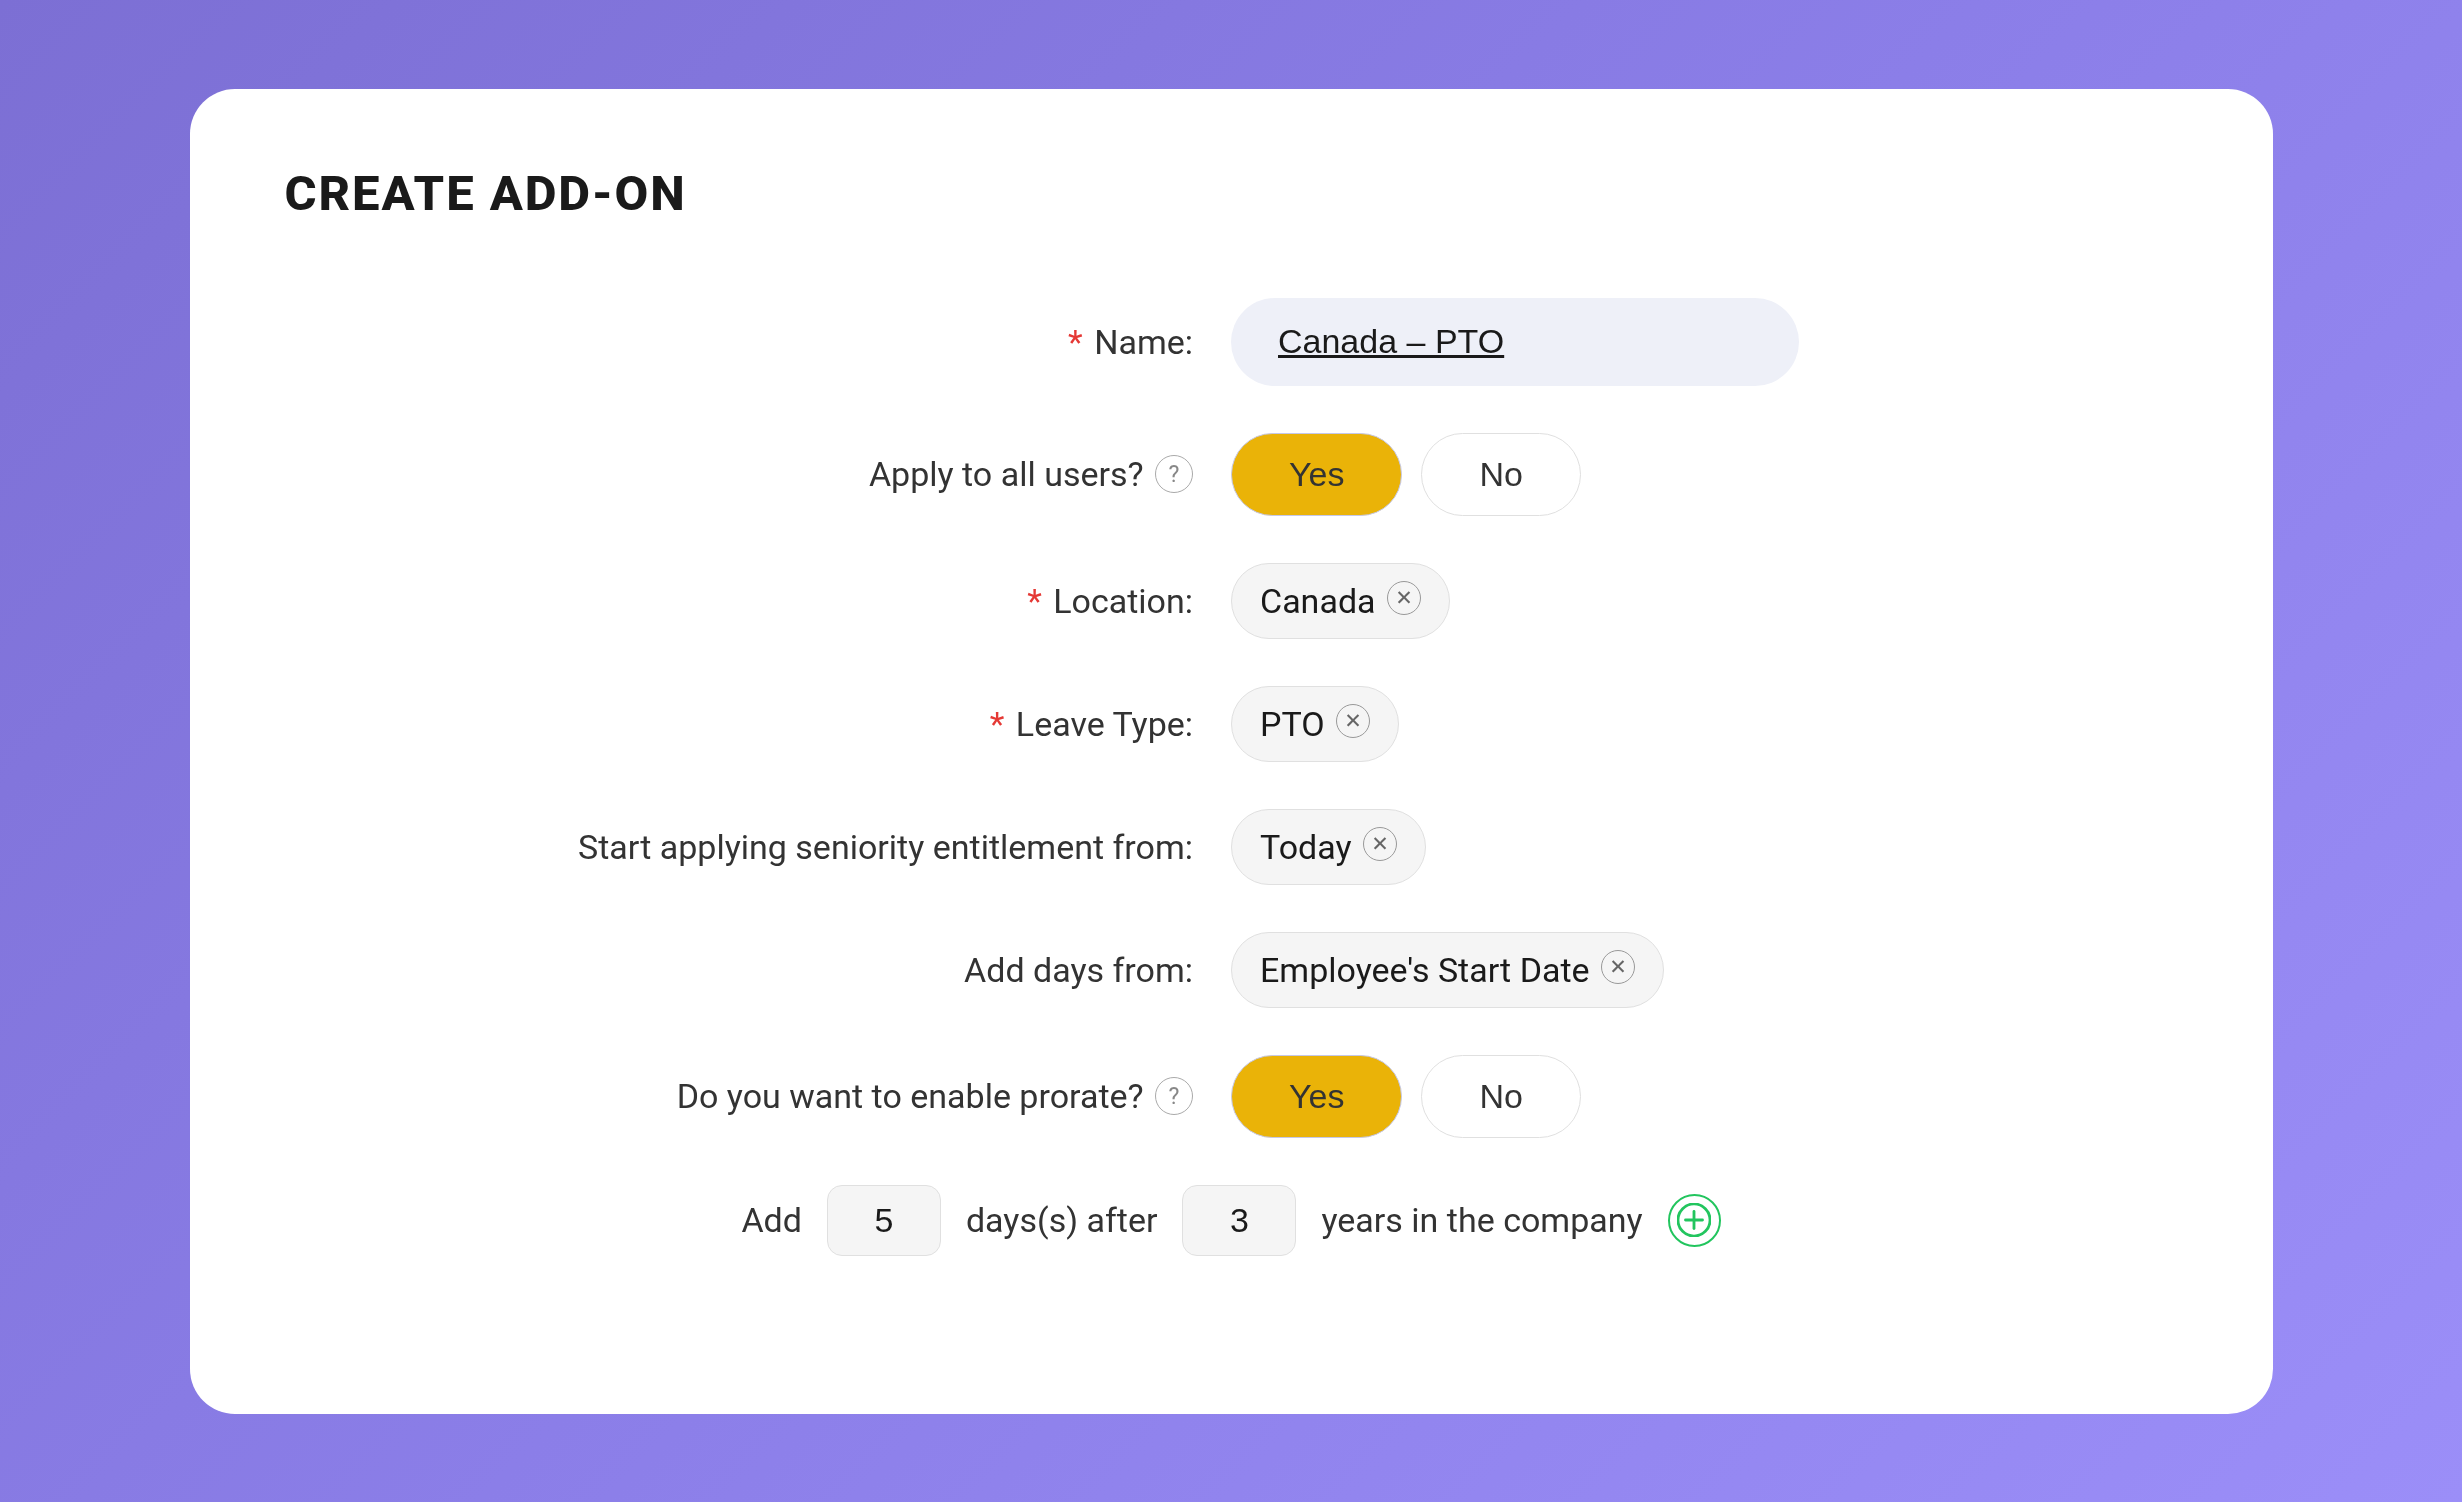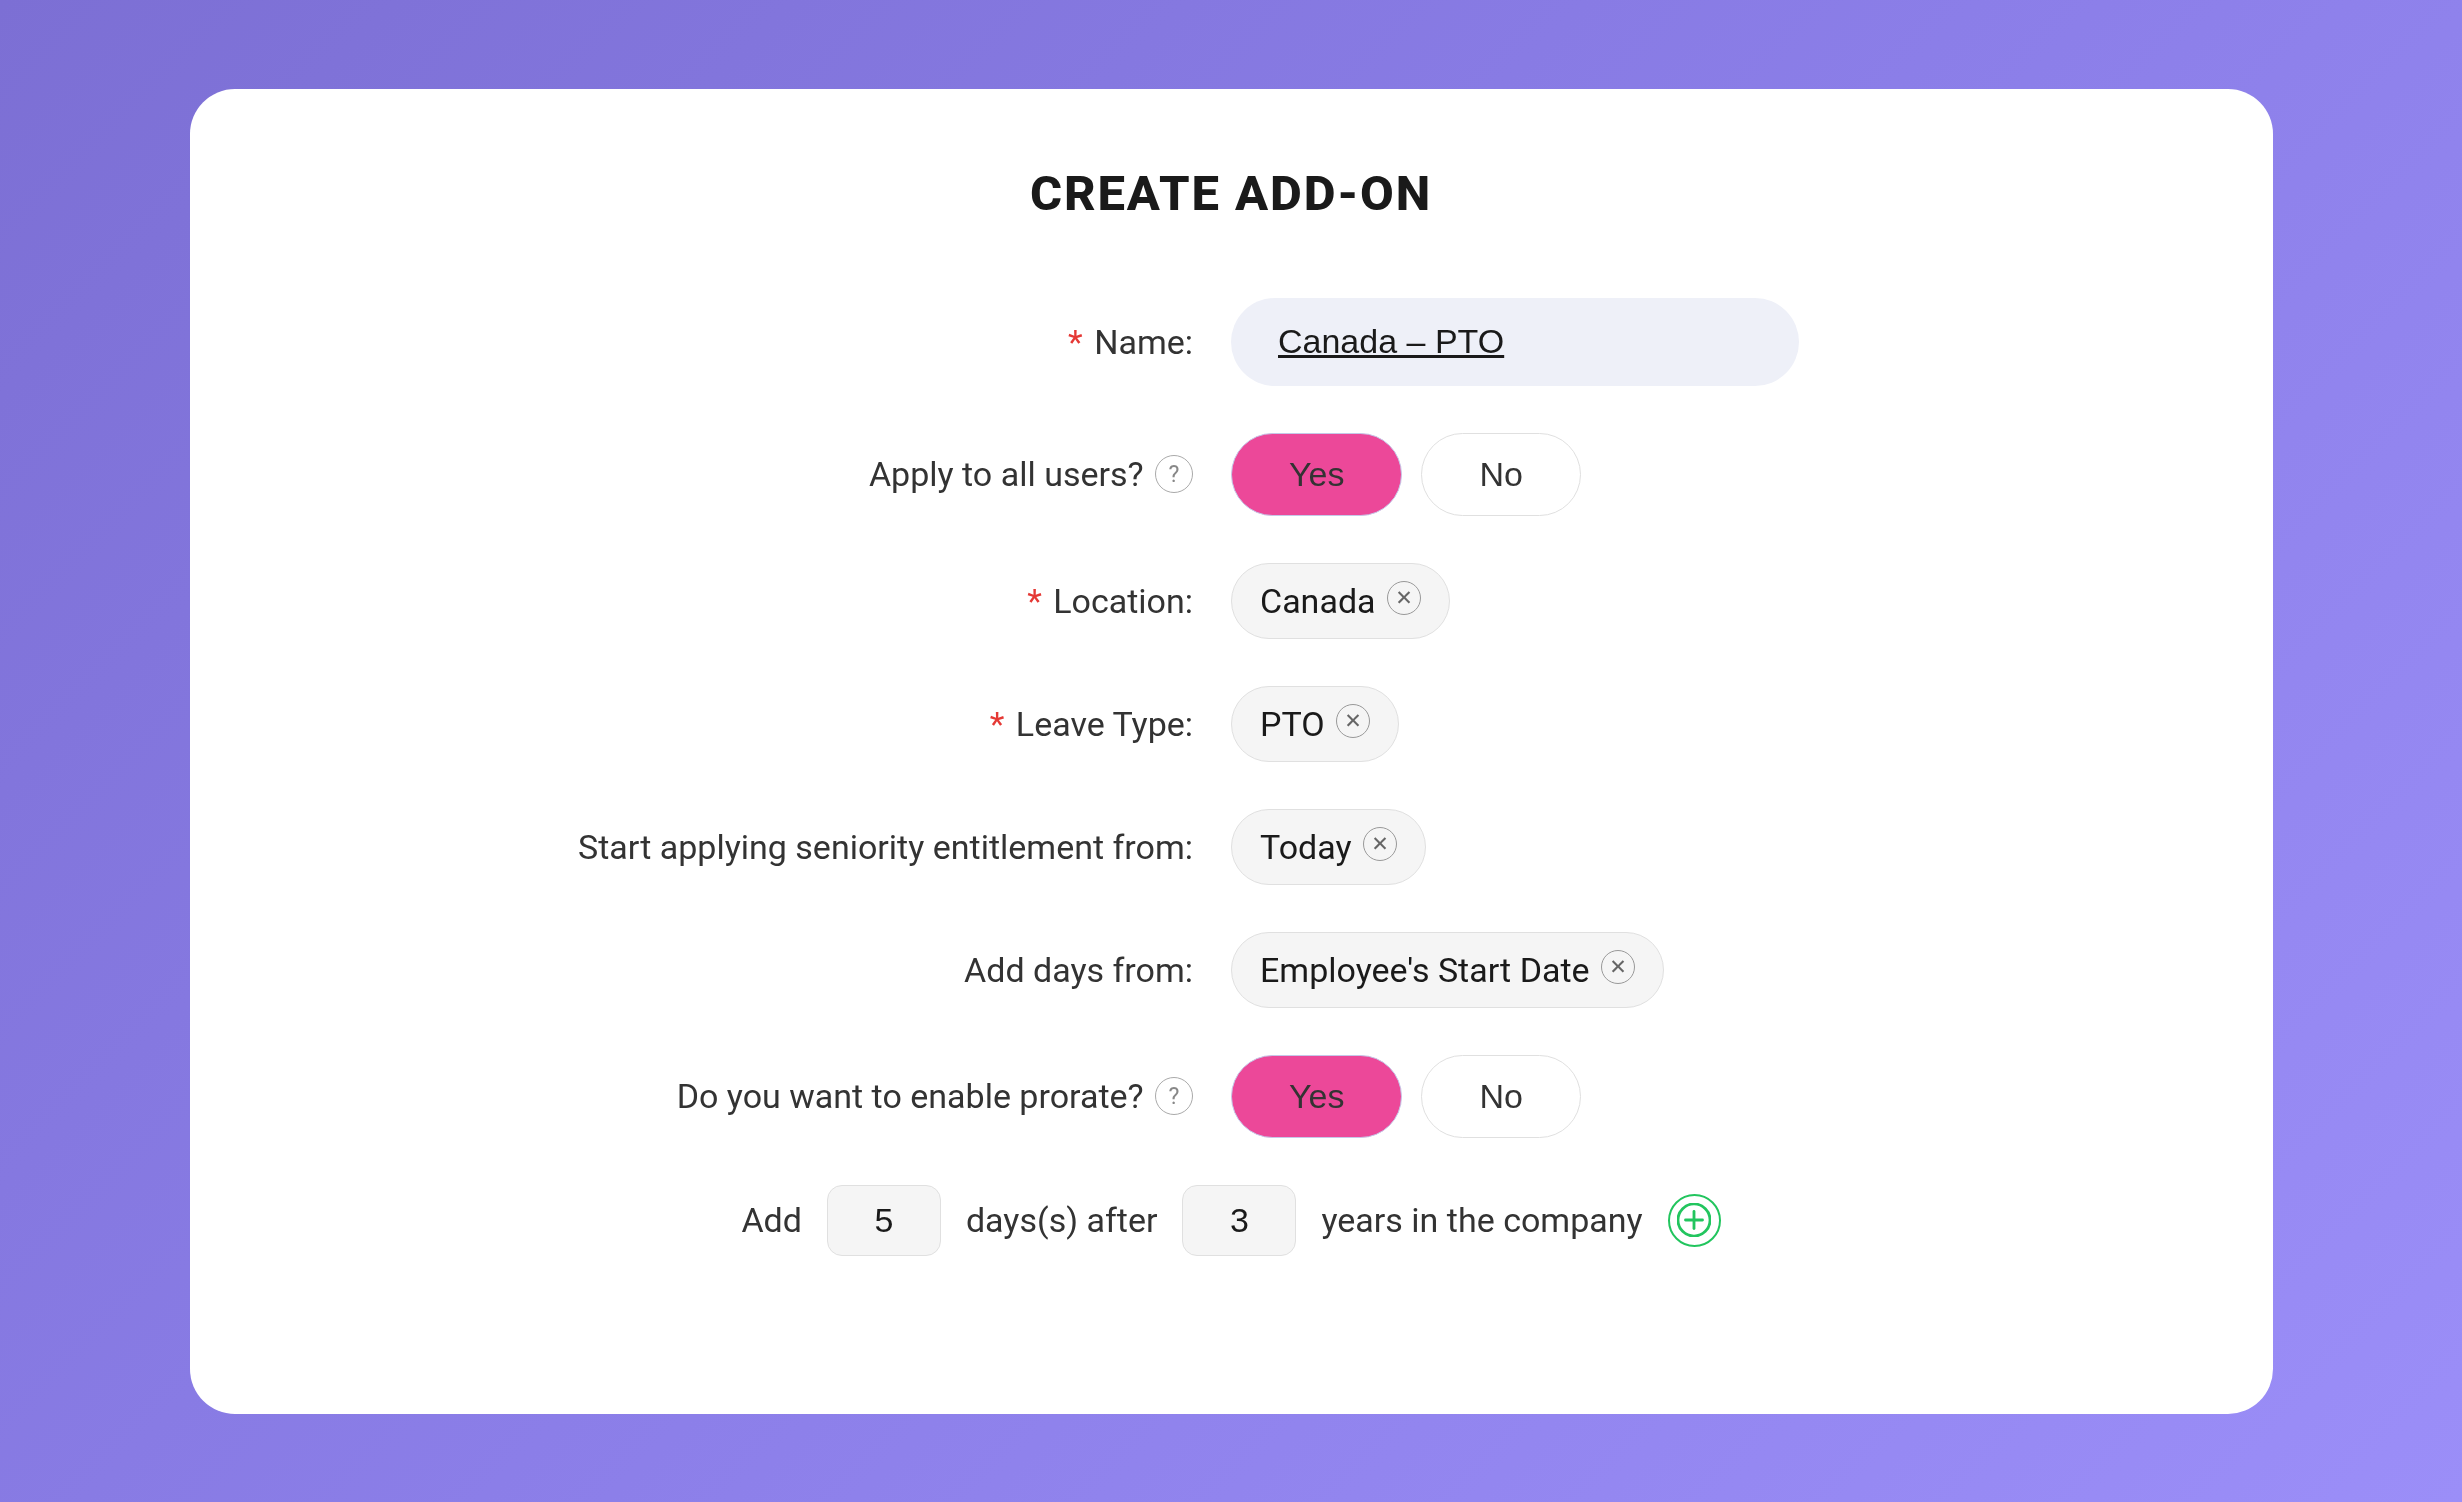--- a/index.html
+++ b/index.html
@@ -26,21 +26,20 @@
       padding: 76px 95px;
       position: relative;
     }
 
     .card-title {
       font-size: 49px;
       font-weight: 800;
       color: #1a1a1a;
       letter-spacing: 1.9px;
       margin-bottom: 76px;
-      text-align: center;
     }
 
     .form-container {
       display: flex;
       flex-direction: column;
       gap: 0px;
       align-items: center;
     }
 
     .form-row {
@@ -95,21 +94,21 @@
     .toggle-btn {
       border-radius: 47px;
       padding: 21px 57px;
       font-size: 34px;
       cursor: pointer;
       border: 1.9px solid #e0e0e0;
       font-weight: 500;
     }
 
     .toggle-btn.active {
-      background: #ec4899;
+      background: #eab308;
       border-color: #c5c8e8;
       color: #333;
     }
 
     .toggle-btn.inactive {
       background: #ffffff;
       border-color: #e0e0e0;
       color: #333;
     }
 

